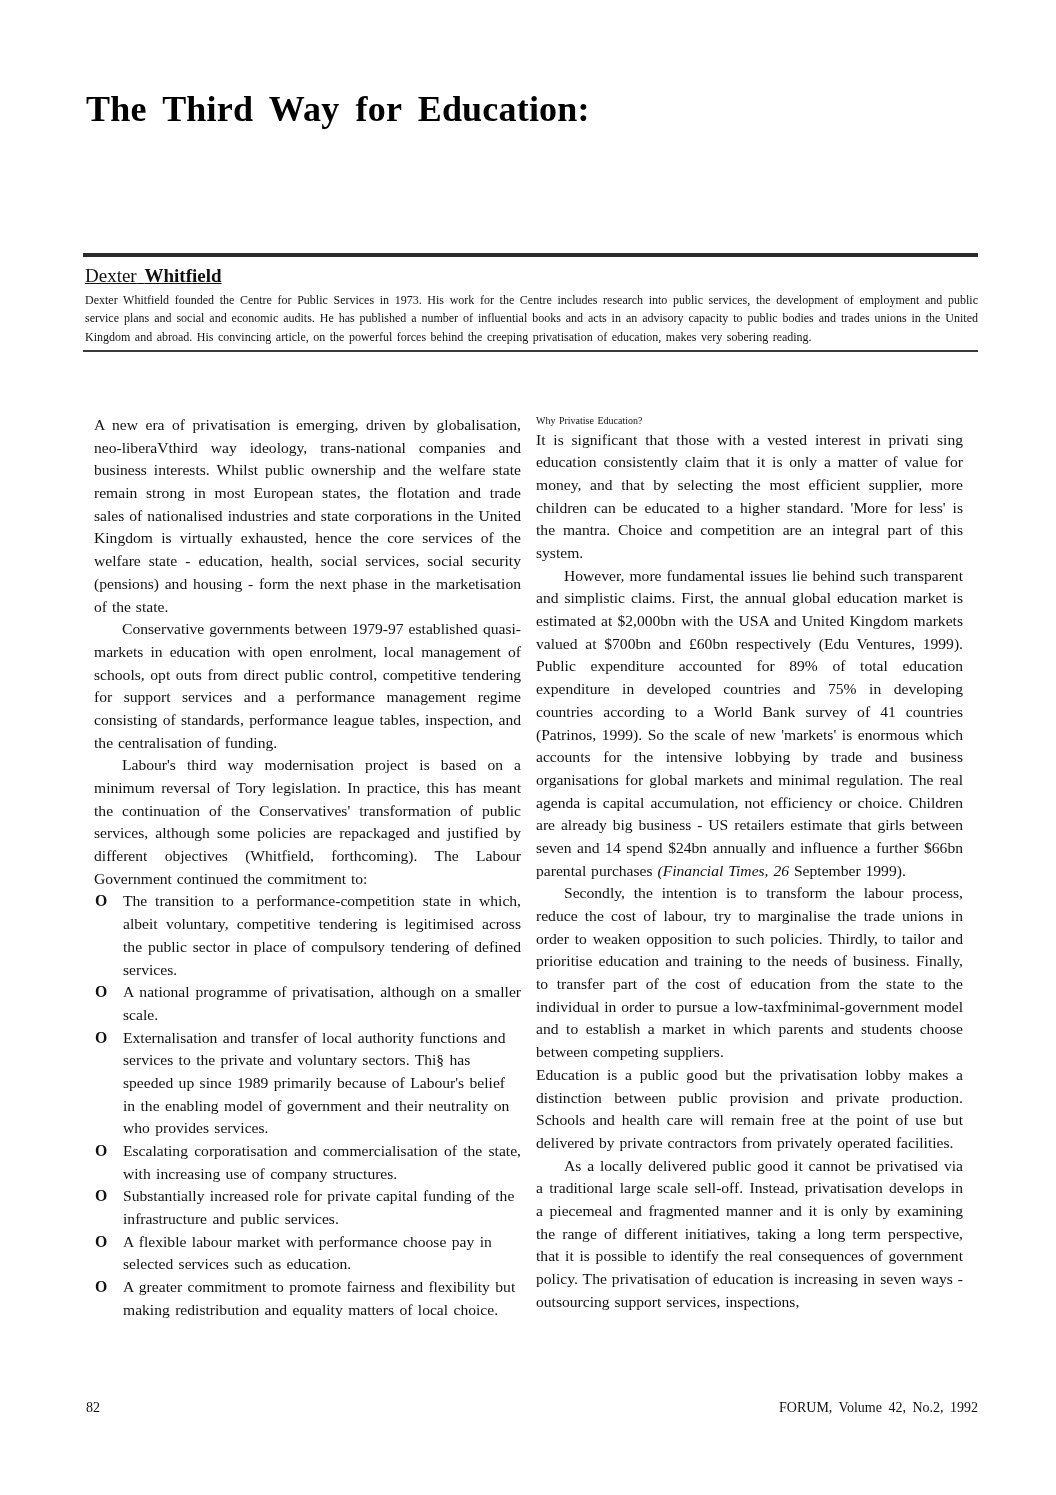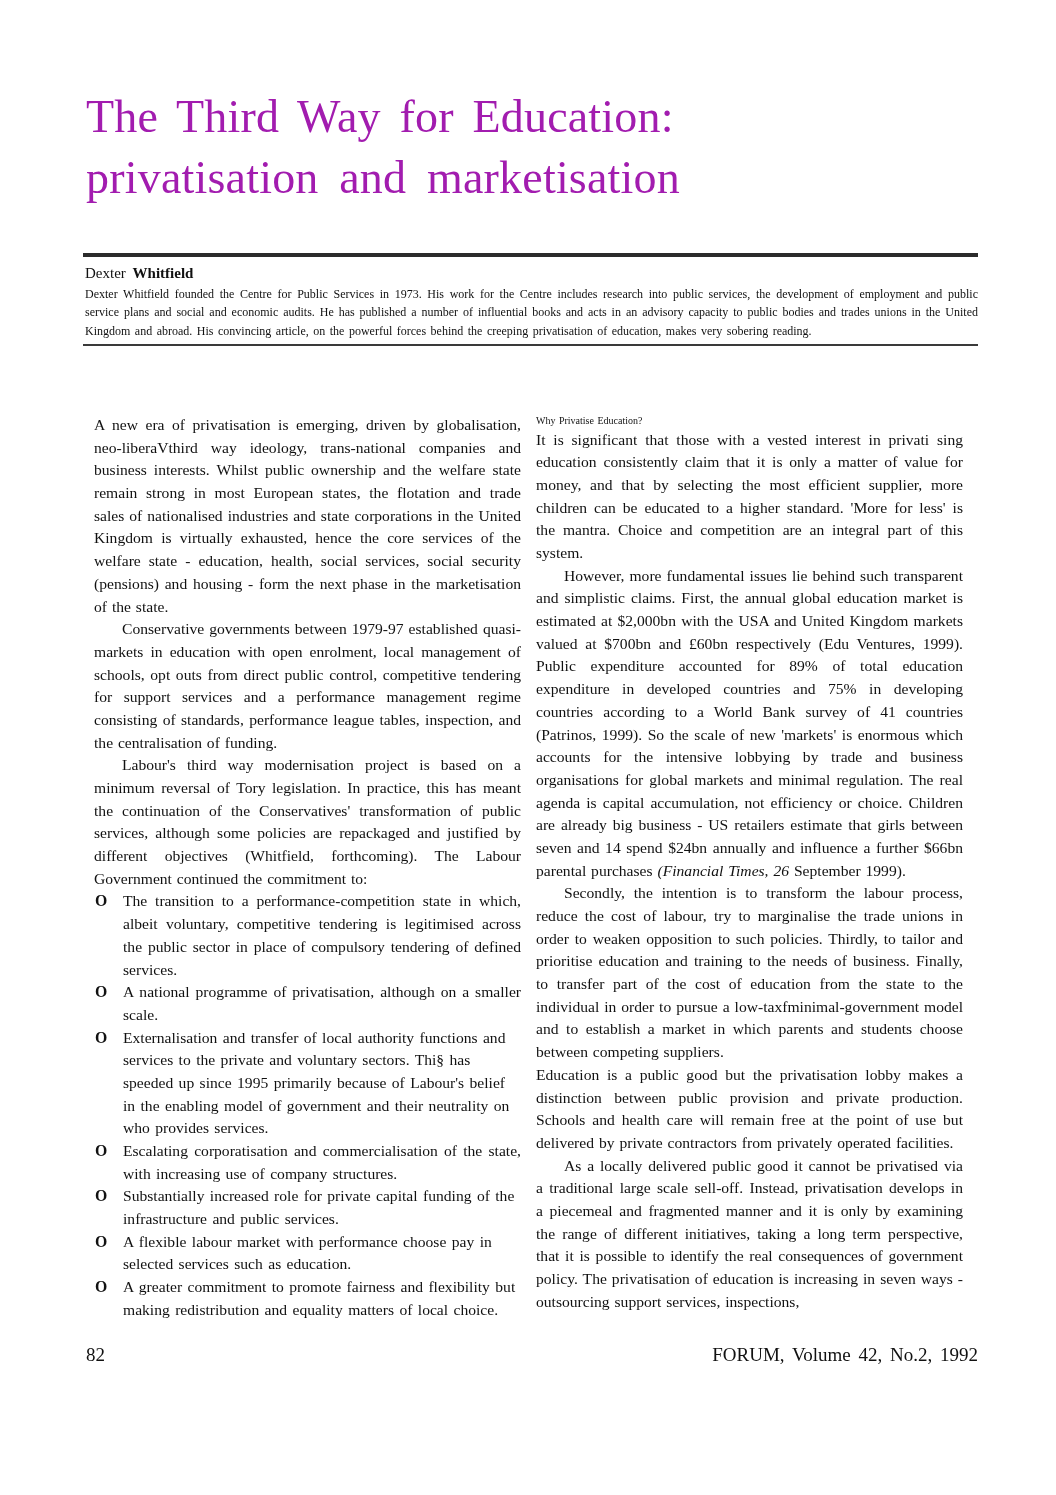--- a/index.html
+++ b/index.html
@@ -26,25 +26,25 @@
 
   
   .title-block {
     position: absolute;
     left: 86px;
     top: 86px;
     width: 892px;
   }
   .title-line {
     font-family: "Liberation Serif", "DejaVu Serif", serif;
-    font-weight: normal;
-    font-size: 46px;
+    font-weight: bold;
+    font-size: 36px;
     line-height: 1.33;
     letter-spacing: 0.2px;
-    color: #a21caf;
+    color: #000000;
     white-space: nowrap;
   }
   .title-line.l1 { word-spacing: 7px; }
   .title-line.l2 { word-spacing: 9px; }
 
   
   .abstract-wrap {
     position: absolute;
     left: 83px;
     top: 253px;
@@ -56,24 +56,25 @@
     width: 100%;
     margin: 0 0 5px 0;
   }
   .rule-thin {
     height: 2px;
     background: #3a3a3a;
     width: 100%;
     margin: 4px 0 0 0;
   }
   .byline {
-    font-size: 15px;
+    font-size: 19px;
     line-height: 1.48;
     margin: 0 0 1px 2px;
     word-spacing: 3px;
+    text-decoration: underline;
   }
   .byline .surname { font-weight: bold; }
   .abstract-text {
     font-size: 12px;
     line-height: 1.52;
     text-align: justify;
     margin: 0 0 2px 2px;
     word-spacing: 1.5px;
   }
 
@@ -130,38 +131,37 @@
   }
   ul.bullets li .btext { display: block; }
   ul.bullets li.j .btext { text-align: justify; }
 
   em.cite { font-style: italic; }
 
   
   .footer {
     position: absolute;
     left: 86px;
-    top: 1344px;
+    top: 1400px;
     width: 892px;
-    font-size: 19px;
+    font-size: 14px;
     display: flex;
     justify-content: space-between;
     align-items: baseline;
   }
   .footer .folio { word-spacing: 0; }
   .footer .journal { word-spacing: 3px; }
 </style>
 </head>
 <body>
 
 <div class="page">
 
   <div class="title-block">
     <div class="title-line l1">The Third Way for Education:</div>
-    <div class="title-line l2">privatisation  and marketisation</div>
   </div>
 
   <div class="abstract-wrap">
     <div class="rule-thick"></div>
     <div class="byline">
       <span>Dexter</span>
       <span class="surname">Whitfield</span>
     </div>
     <div class="abstract-text">Dexter Whitfield founded the Centre for Public Services in 1973. His work for the Centre includes research into public services, the development of employment and public service plans and social and economic audits. He has published a number of influential books and acts in an advisory capacity to public bodies and trades unions in the United Kingdom and abroad. His convincing article, on the powerful forces behind the creeping privatisation of education, makes very sobering reading.</div>
     <div class="rule-thin"></div>
@@ -176,21 +176,21 @@
       <li class="j">
         <span class="marker">O</span>
         <span class="btext">The transition to a performance-competition    state in which, albeit voluntary, competitive tendering is legitimised across the public sector in place of compulsory tendering of defined services.</span>
       </li>
       <li class="j">
         <span class="marker">O</span>
         <span class="btext">A national programme of privatisation, although on a smaller scale.</span>
       </li>
       <li>
         <span class="marker">O</span>
-        <span class="btext">Externalisation and transfer of local authority functions and services to the private and voluntary sectors. Thi§ has speeded up since 1995 primarily because of Labour's belief in the enabling model of government and their neutrality on who provides services.</span>
+        <span class="btext">Externalisation and transfer of local authority functions and services to the private and voluntary sectors. Thi§ has speeded up since 1989 primarily because of Labour's belief in the enabling model of government and their neutrality on who provides services.</span>
       </li>
       <li class="j">
         <span class="marker">O</span>
         <span class="btext">Escalating corporatisation and commercialisation of the state, with increasing use of company structures.</span>
       </li>
       <li>
         <span class="marker">O</span>
         <span class="btext">Substantially increased role for private capital funding of the infrastructure and public services.</span>
       </li>
       <li>

